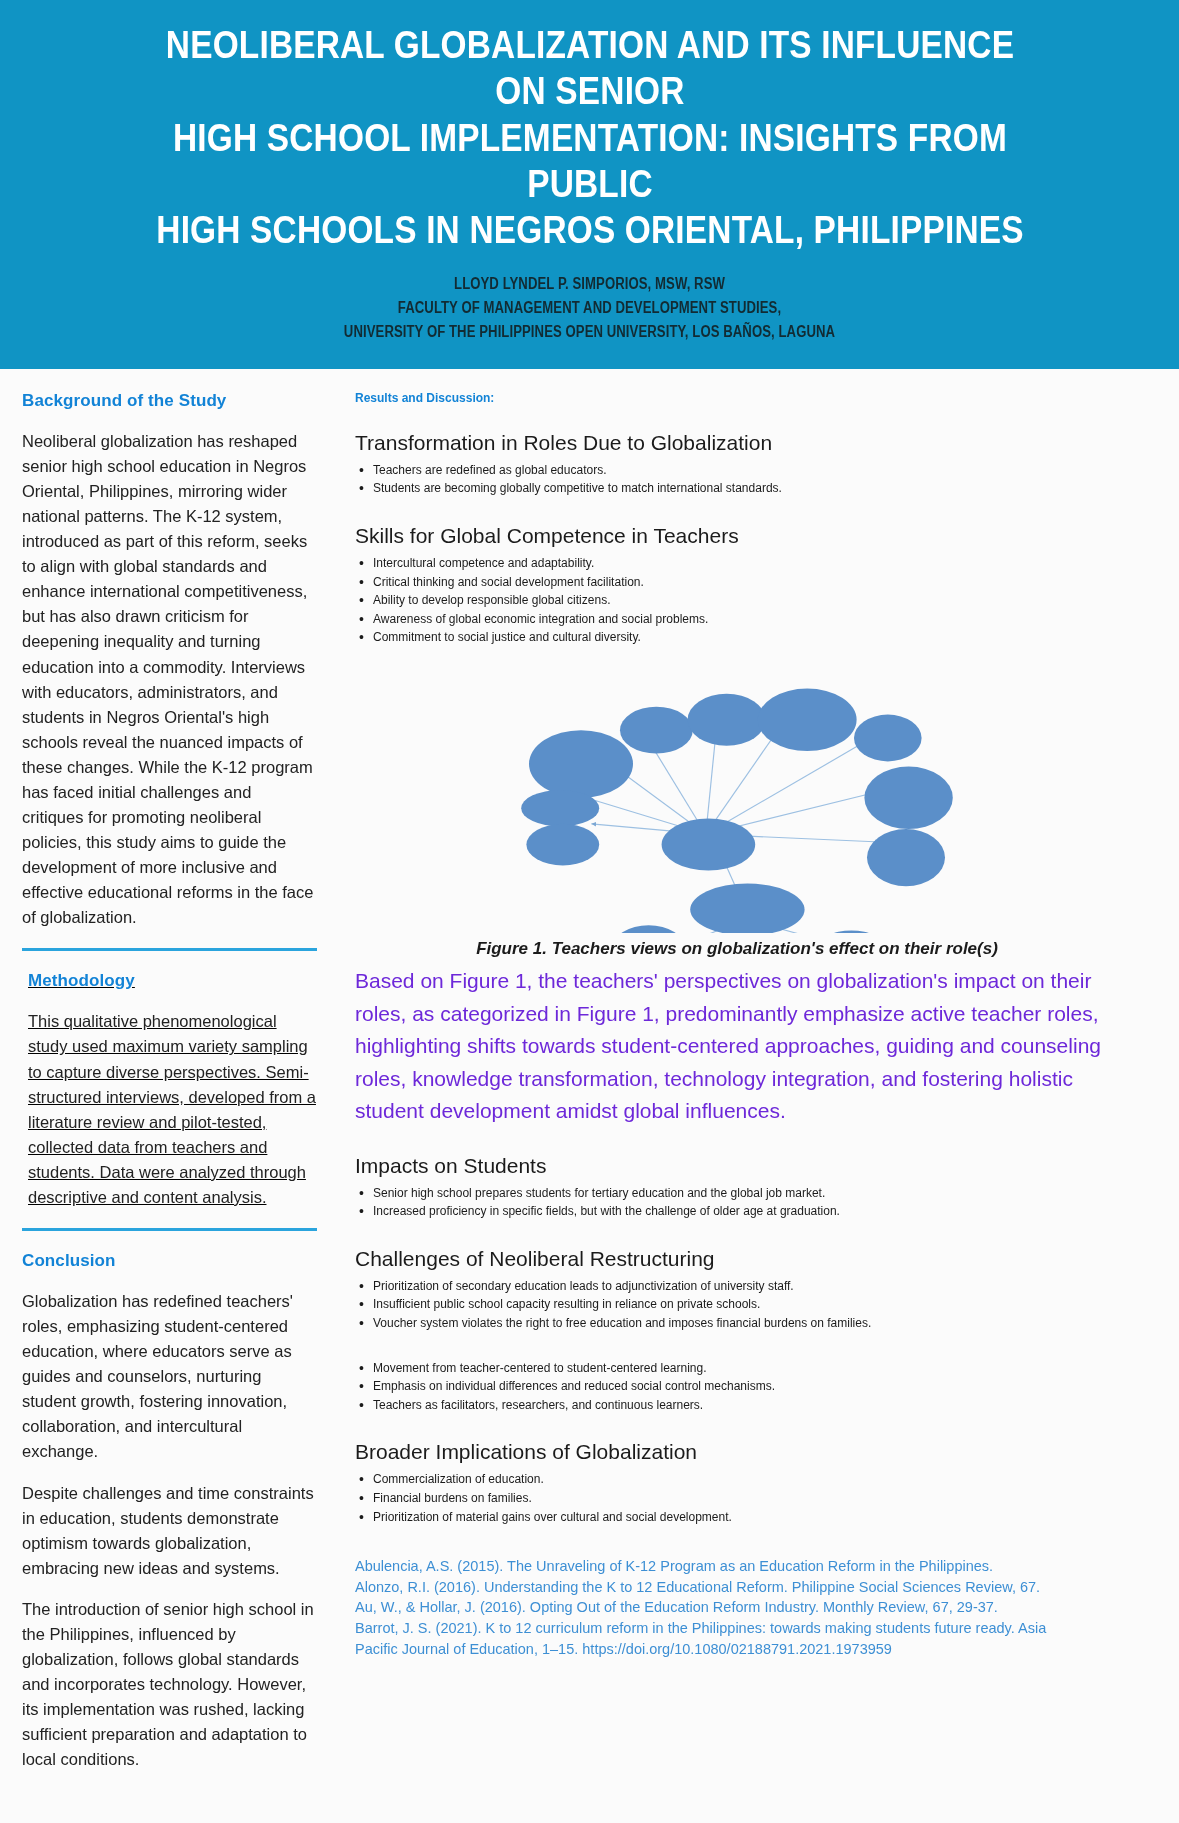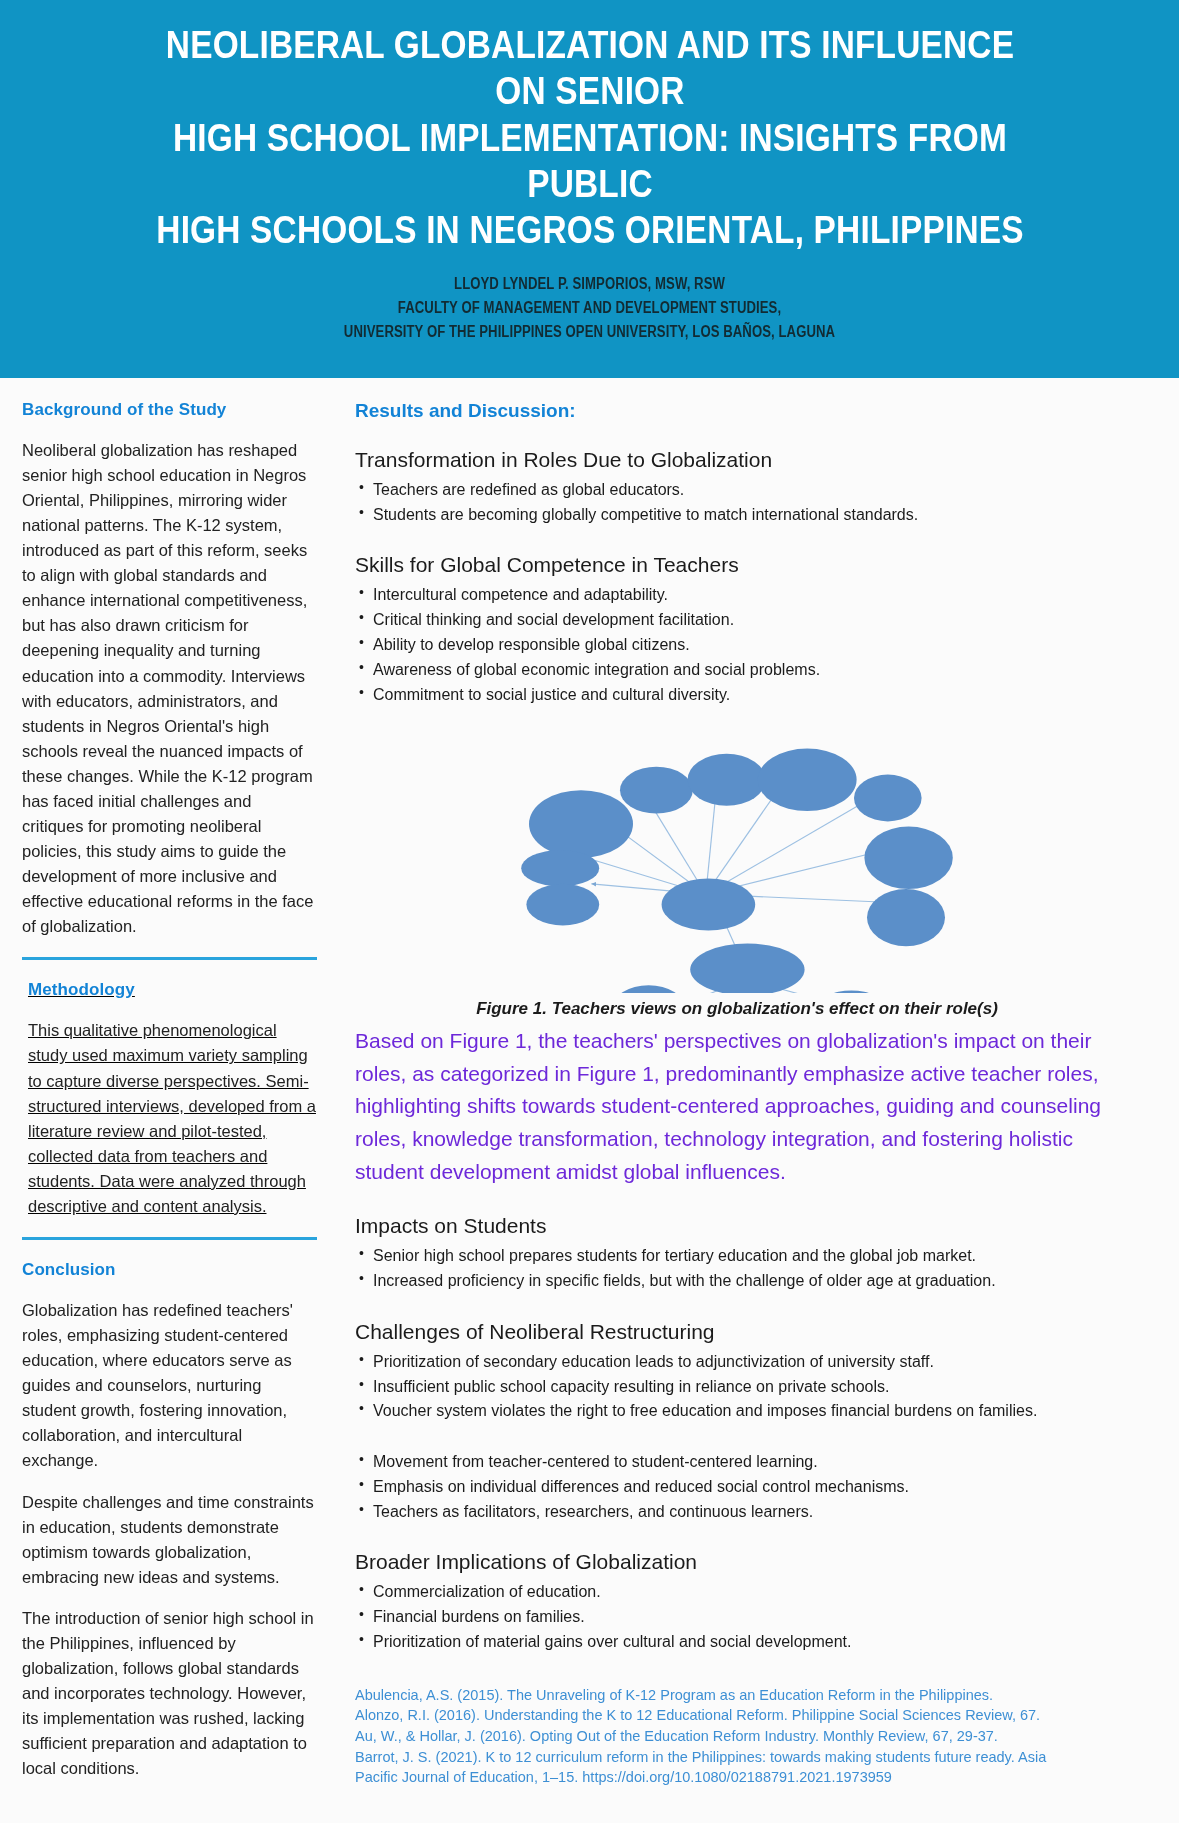--- a/index.html
+++ b/index.html
@@ -11,21 +11,21 @@
     width: 1179px;
     height: 1823px;
     font-family: "Liberation Sans", sans-serif;
     background: #fbfbfb;
     overflow: hidden;
   }
 
   
   .banner {
     background: #1094c4;
-    padding: 22px 40px 34px 40px;
+    padding: 22px 40px 25px 40px;
     text-align: center;
   }
   .banner-title {
     font-family: "Liberation Sans Narrow", "Liberation Sans", sans-serif;
     font-weight: 700;
     font-stretch: condensed;
     font-size: 38px;
     line-height: 1.22;
     letter-spacing: 0.2px;
     color: #ffffff;
@@ -82,41 +82,41 @@
     background: #2aa4dd;
     margin: 18px 0 20px 0;
     border: 0;
   }
   .left-block { margin-bottom: 4px; }
   .indent { padding-left: 6px; text-decoration: underline; }
 
   
   .results-head {
     color: #1283d6;
-    font-size: 19px;
+    font-size: 12px;
     font-weight: 700;
     margin: 0 0 26px 0;
   }
   .sub-head {
     font-family: "Liberation Sans Narrow", "Liberation Sans", sans-serif;
     font-size: 21px;
     font-weight: 400;
     color: #1b1b1b;
     margin: 0 0 6px 0;
     transform-origin: left center;
   }
   .bullets {
     list-style: none;
     margin: 0 0 26px 0;
     padding: 0;
   }
   .bullets li {
     position: relative;
     padding-left: 18px;
-    font-size: 16px;
+    font-size: 12px;
     line-height: 1.55;
     color: #1b1b1b;
     font-family: "Liberation Sans Narrow", "Liberation Sans", sans-serif;
   }
   .bullets li::before {
     content: "\2022";
     position: absolute;
     left: 4px;
     top: -1px;
     font-size: 14px;

